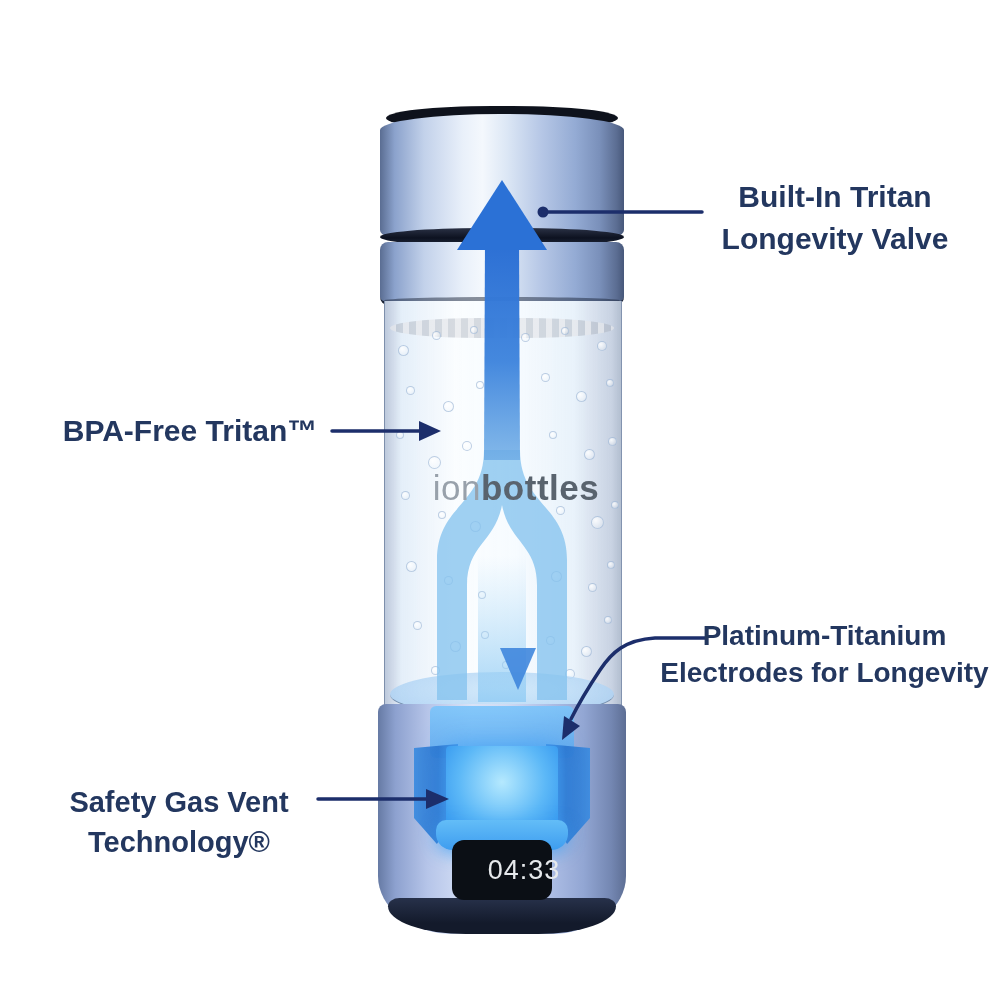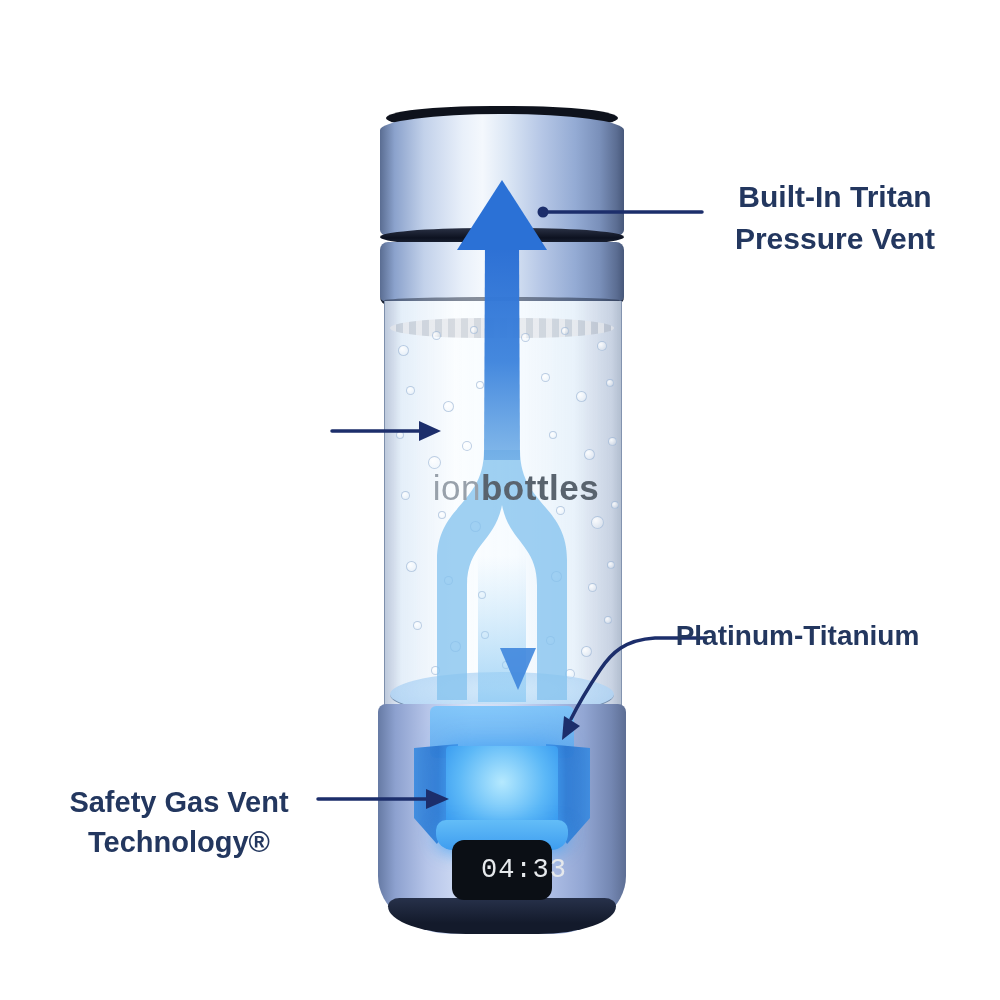--- a/index.html
+++ b/index.html
@@ -63,34 +63,34 @@
   .bracket-right{left:546px;top:744px;width:44px;height:100px;
     background:linear-gradient(90deg,#3f90e4,#2a72cc 45%,#3c8ce0);opacity:.93;
     clip-path:polygon(0 0,100% 4%,100% 74%,48% 100%,0 72%);}
   .chamber-lip{left:436px;top:820px;width:132px;height:30px;
     background:linear-gradient(180deg,#63bdf7,#3e9df0);border-radius:10px 10px 16px 16px;
     box-shadow:0 4px 16px rgba(60,160,245,.65);}
 
   
   .led-display{left:452px;top:840px;width:100px;height:60px;background:var(--display_bg);
     border-radius:12px;display:flex;align-items:center;justify-content:center;}
-  .led-display span{color:var(--display_text);font-family:Liberation Mono, monospace;
+  .led-display span{color:var(--display_text);font-family:Liberation Sans, sans-serif;
     font-size:27px;letter-spacing:1px;margin-left:44px;}
 
   
   .brand-logo{left:380px;top:470px;width:244px;text-align:center;font-size:35px;line-height:1;z-index:6;}
   .brand-logo .lp{color:var(--logo_gray);font-weight:400;letter-spacing:.5px;margin-left:28px;}
   .brand-logo .ls{color:var(--logo_dark);font-weight:700;letter-spacing:.5px;}
 
   
   .callout{color:var(--label_navy);font-weight:700;text-align:center;z-index:7;}
   .callout div{white-space:nowrap;}
   .co-valve{left:690px;top:176px;width:290px;font-size:30px;line-height:42px;}
   .co-bpa{left:40px;top:413px;width:300px;font-size:30px;line-height:36px;}
-  .co-electrodes{left:625px;top:617px;width:345px;font-size:28px;line-height:37px;}
+  .co-electrodes{left:652px;top:617px;width:345px;font-size:28px;line-height:37px;}
   .co-vent{left:48px;top:782px;width:262px;font-size:29px;line-height:40px;}
 
   
   .overlay{left:0;top:0;width:1000px;height:1000px;z-index:5;pointer-events:none;}
   .leader{stroke:var(--leader_navy);stroke-width:3.5;fill:none;stroke-linecap:round;}
   .leader-dot,.leader-head{fill:var(--leader_navy);}
   .flow-head{fill:var(--arrow_blue);}
   .flow-branch{fill:rgba(133,195,238,.78);}
   .flow-wedge{fill:#3f86dd;opacity:.9;}
 </style>
@@ -194,23 +194,27 @@
     <line class="leader" x1="318" y1="799" x2="428" y2="799"></line>
     <polygon class="leader-head" points="449,799 426,789 426,809"></polygon>
   </svg>
 
   <div class="abs brand-logo">
     <span class="lp">ion</span><span class="ls">bottles</span>
   </div>
 
   <div class="abs callout co-valve">
     <div>Built-In Tritan</div>
-    <div>Pressure Vent</div>
+    <div>Longevity Valve</div>
+  </div>
+  <div class="abs callout co-bpa">
+    <div>BPA-Free Tritan™</div>
   </div>
   <div class="abs callout co-electrodes">
     <div>Platinum-Titanium</div>
+    <div>Electrodes for Longevity</div>
   </div>
   <div class="abs callout co-vent">
     <div>Safety Gas Vent</div>
     <div>Technology®</div>
   </div>
 
 </div>
 
 </body></html>

